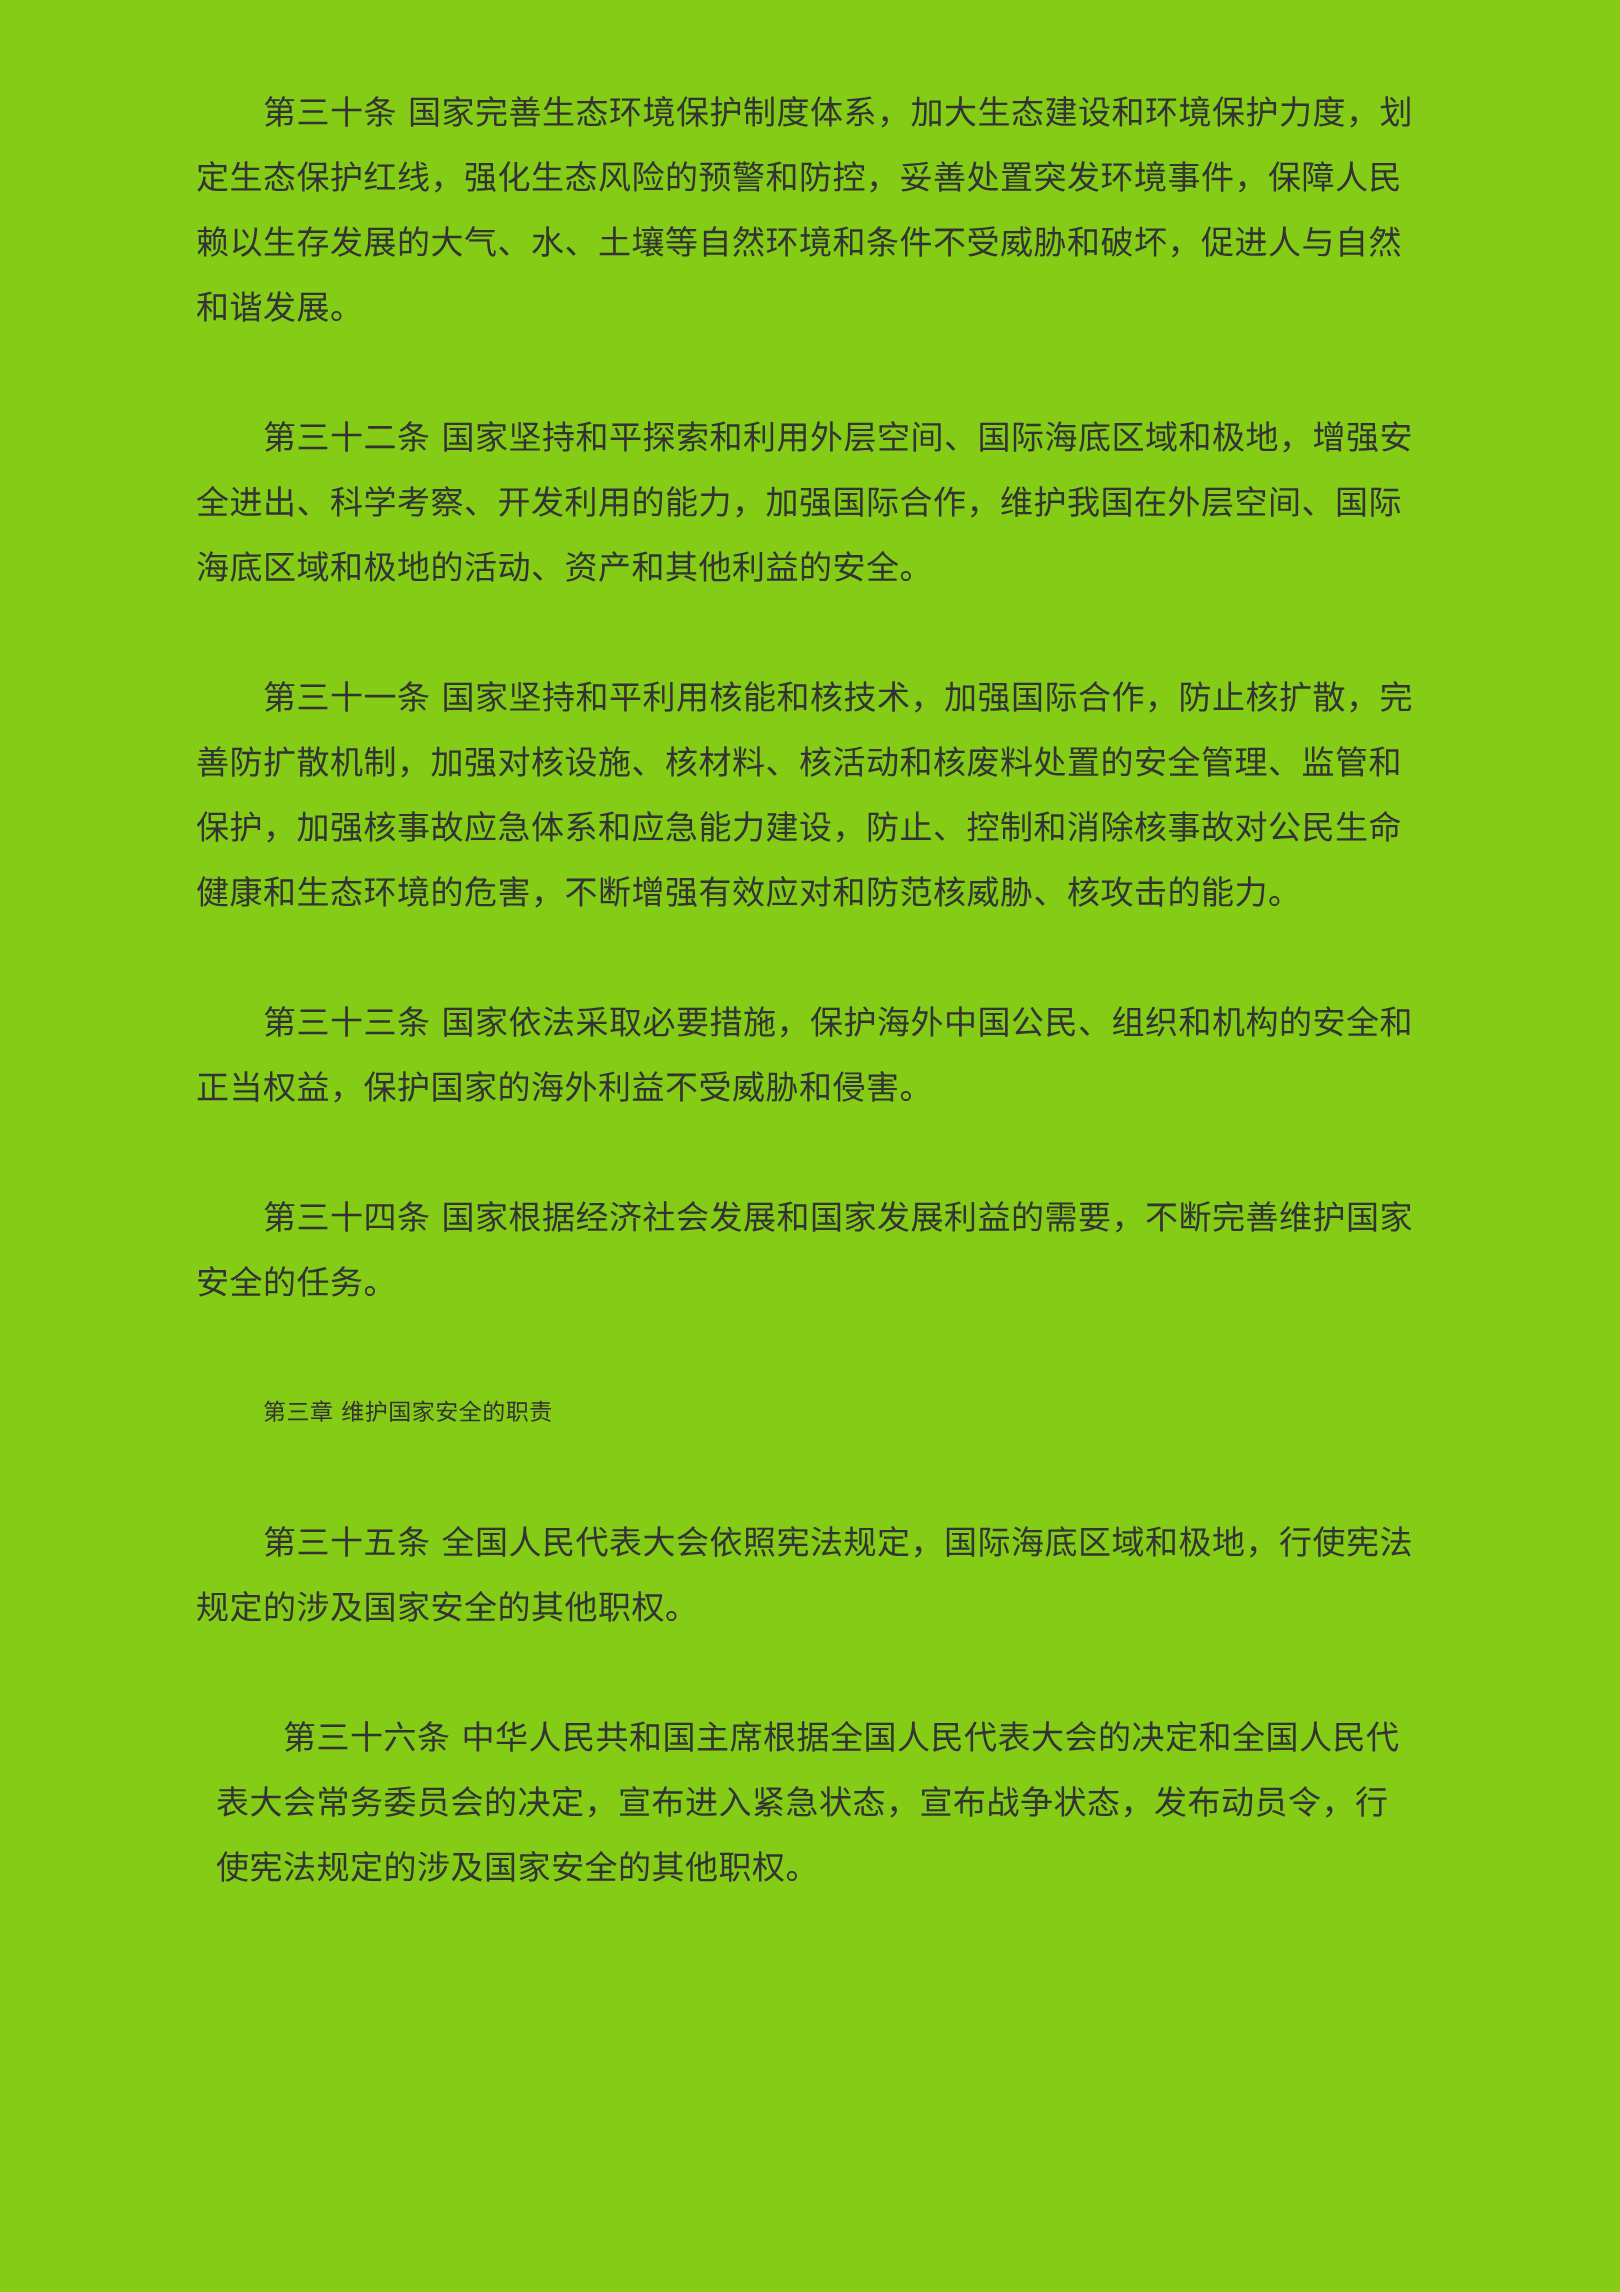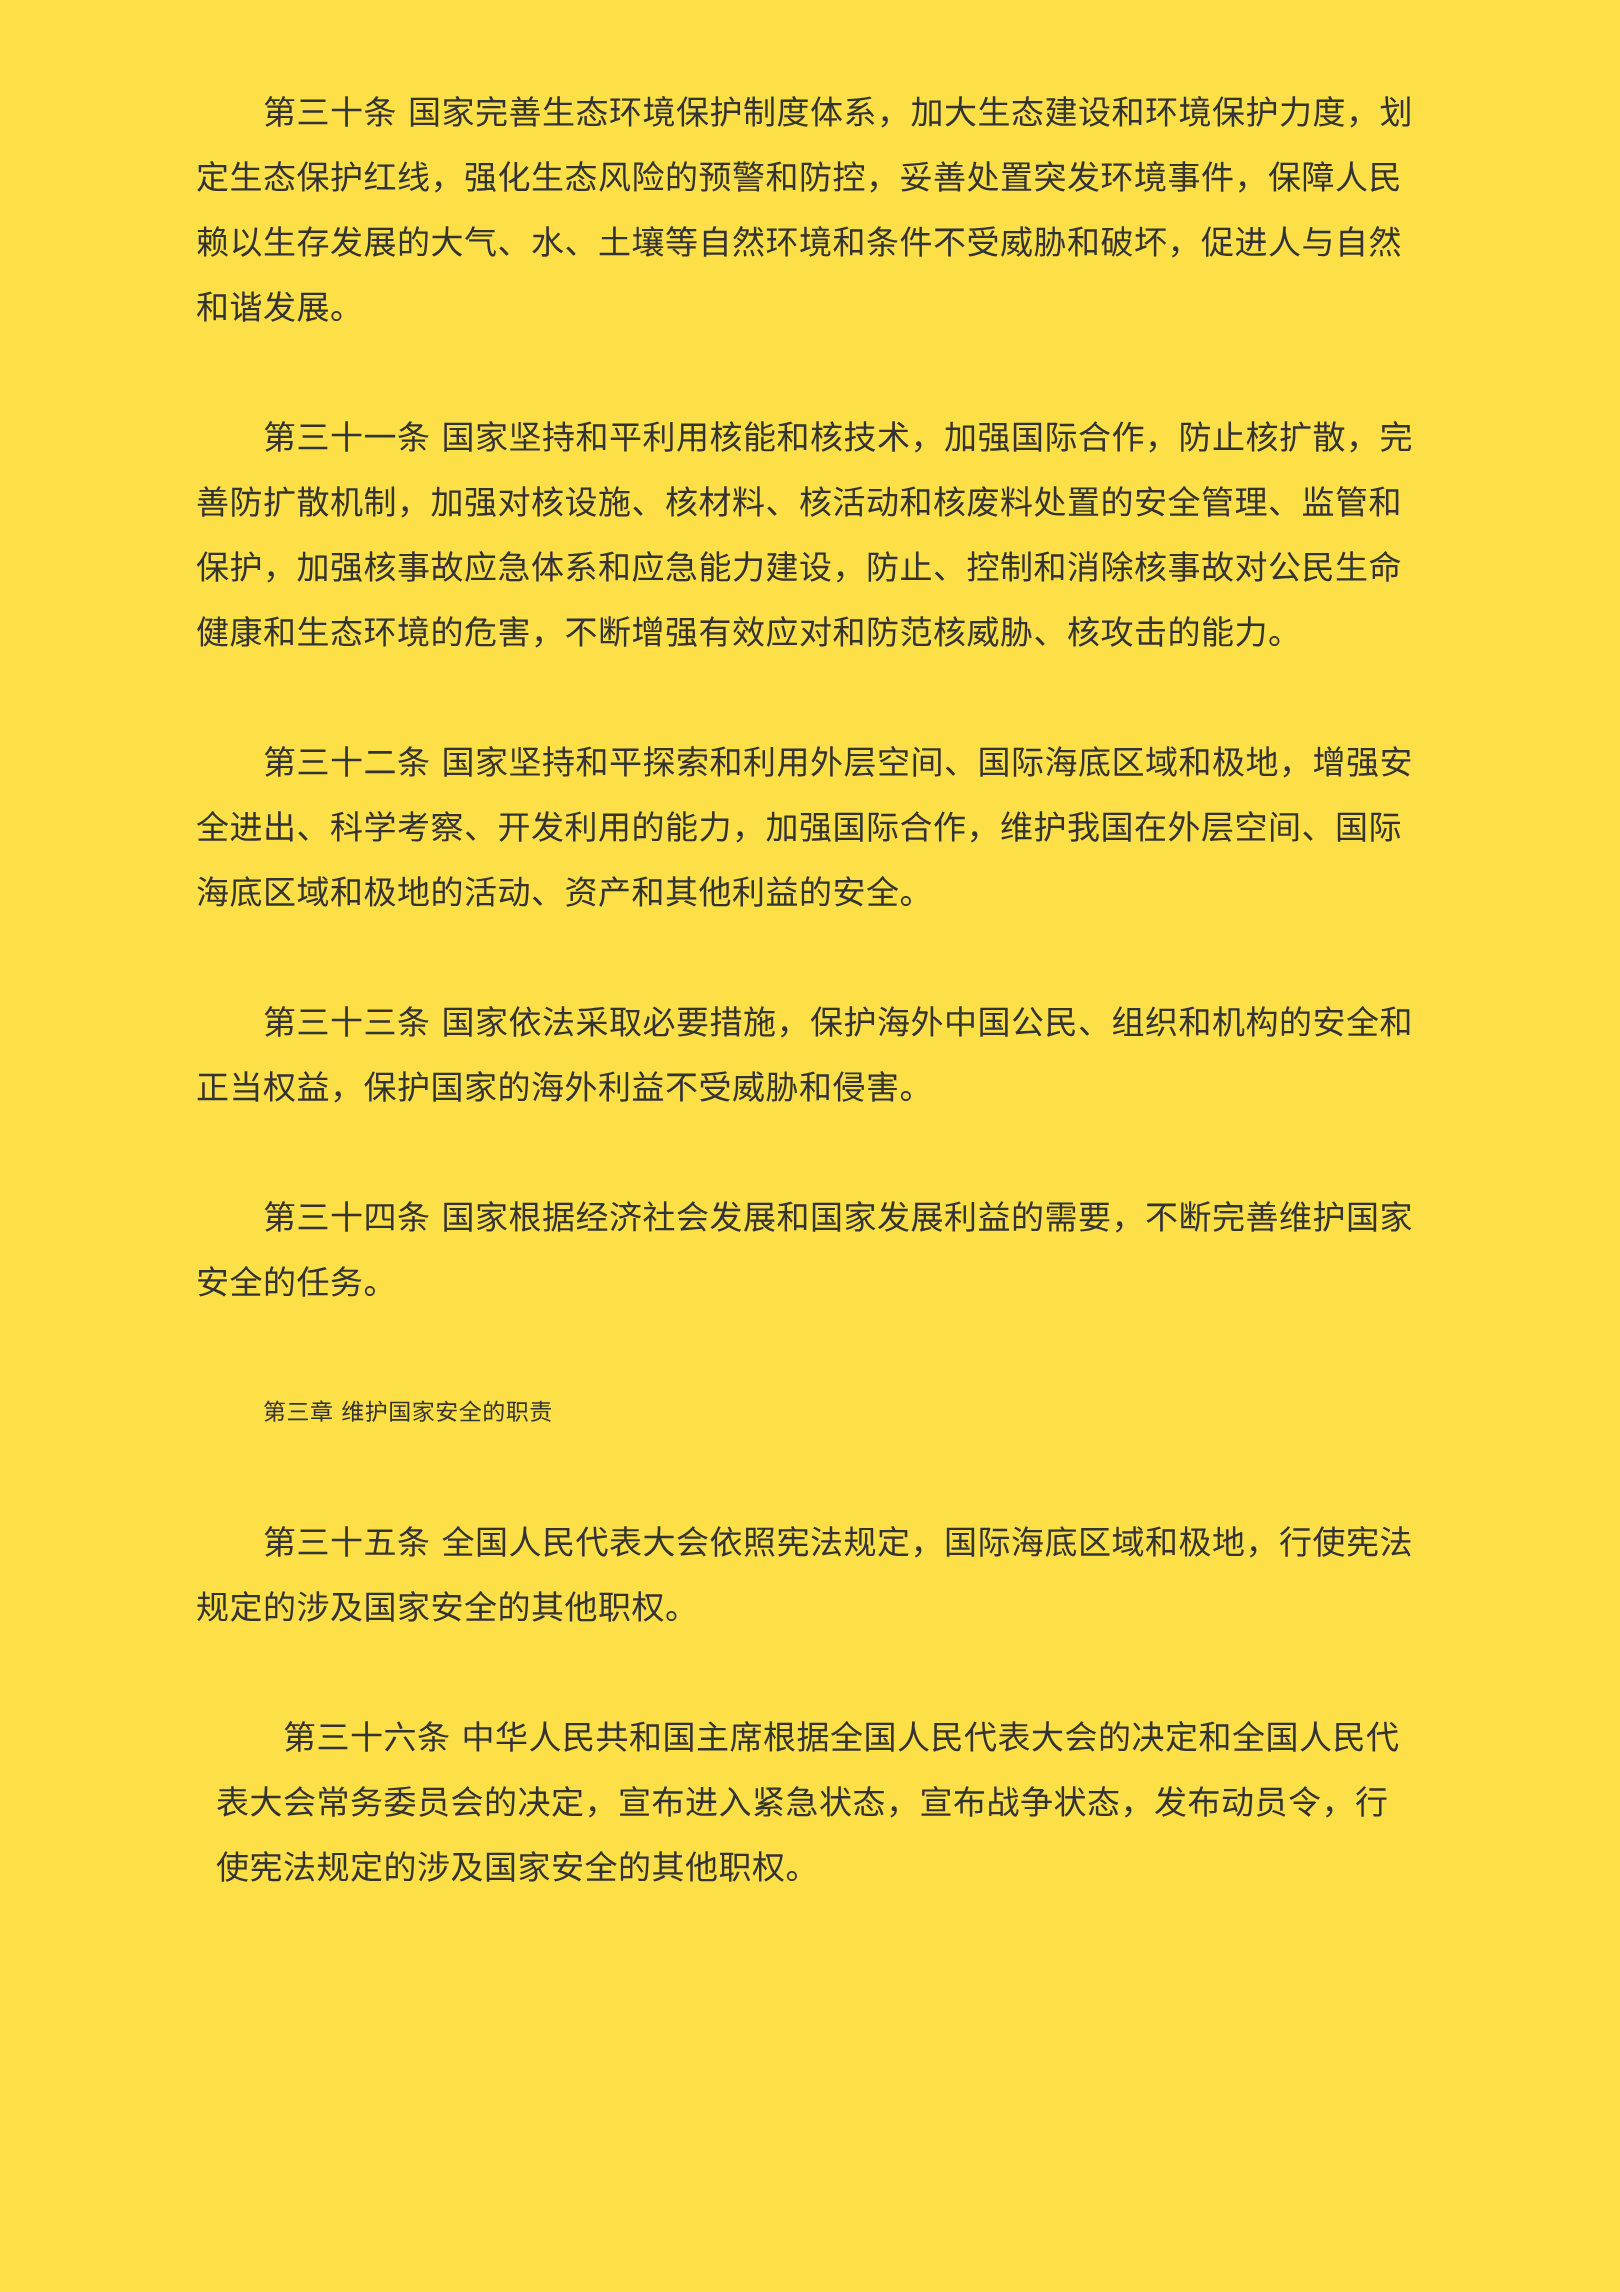--- a/index.html
+++ b/index.html
@@ -42,25 +42,25 @@
       font-size: 23px;
       line-height: 65px;
       color: #333333;
       text-indent: 67px;
       letter-spacing: 0.5px;
     }
   </style>
 </head>
 <body>
 
-<div class="page" style="background: #fde047;">
+<div class="page" style="background: #84cc16;">
   <div class="doc-body">
     <p class="para" style="color: rgb(51, 51, 51);">第三十条 国家完善生态环境保护制度体系，加大生态建设和环境保护力度，划定生态保护红线，强化生态风险的预警和防控，妥善处置突发环境事件，保障人民赖以生存发展的大气、水、土壤等自然环境和条件不受威胁和破坏，促进人与自然和谐发展。</p>
+    <p class="para" style="color: rgb(51, 51, 51);">第三十二条 国家坚持和平探索和利用外层空间、国际海底区域和极地，增强安全进出、科学考察、开发利用的能力，加强国际合作，维护我国在外层空间、国际海底区域和极地的活动、资产和其他利益的安全。</p>
     <p class="para" style="color: rgb(51, 51, 51);">第三十一条 国家坚持和平利用核能和核技术，加强国际合作，防止核扩散，完善防扩散机制，加强对核设施、核材料、核活动和核废料处置的安全管理、监管和保护，加强核事故应急体系和应急能力建设，防止、控制和消除核事故对公民生命健康和生态环境的危害，不断增强有效应对和防范核威胁、核攻击的能力。</p>
-    <p class="para" style="color: rgb(51, 51, 51);">第三十二条 国家坚持和平探索和利用外层空间、国际海底区域和极地，增强安全进出、科学考察、开发利用的能力，加强国际合作，维护我国在外层空间、国际海底区域和极地的活动、资产和其他利益的安全。</p>
     <p class="para" style="color: rgb(51, 51, 51);">第三十三条 国家依法采取必要措施，保护海外中国公民、组织和机构的安全和正当权益，保护国家的海外利益不受威胁和侵害。</p>
     <p class="para" style="color: rgb(51, 51, 51);">第三十四条 国家根据经济社会发展和国家发展利益的需要，不断完善维护国家安全的任务。</p>
     <p class="chapter-heading" style="color: rgb(51, 51, 51);">第三章 维护国家安全的职责</p>
     <p class="para" style="color: rgb(51, 51, 51);">第三十五条 全国人民代表大会依照宪法规定，国际海底区域和极地，行使宪法规定的涉及国家安全的其他职权。</p>
     <p class="para" style="color: rgb(51, 51, 51);">第三十六条 中华人民共和国主席根据全国人民代表大会的决定和全国人民代表大会常务委员会的决定，宣布进入紧急状态，宣布战争状态，发布动员令，行使宪法规定的涉及国家安全的其他职权。</p>
   </div>
 </div>
 
 
 </body></html>

